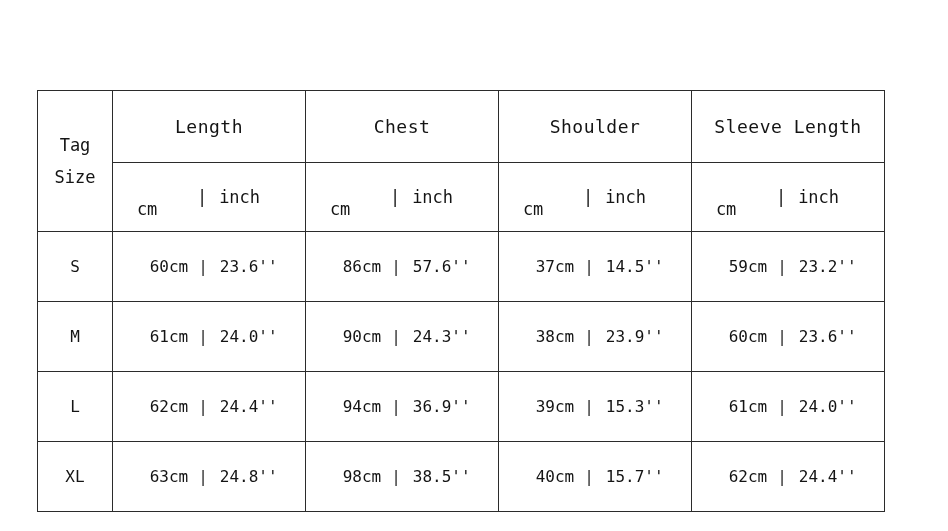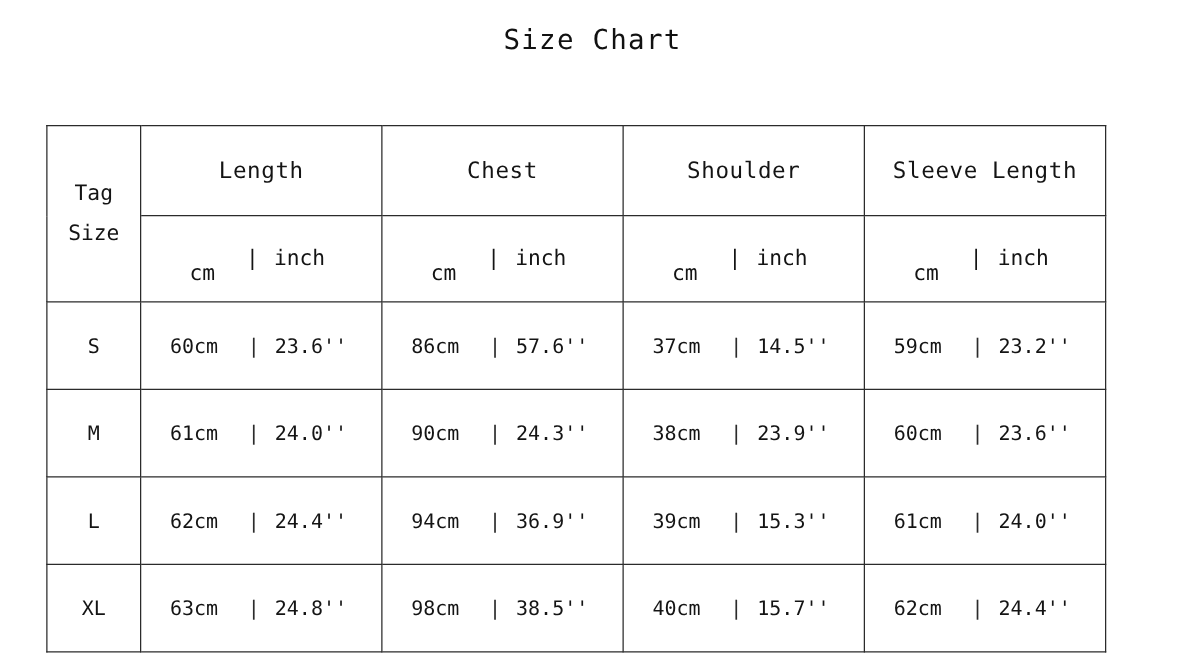--- a/index.html
+++ b/index.html
@@ -27,21 +27,21 @@
     left: 0;
     width: 948px;
     text-align: center;
     font-size: 22px;
     letter-spacing: 1px;
     font-family: "DejaVu Sans Mono", monospace;
     color: #111;
   }
   table.size-table {
     position: absolute;
-    top: 100px;
+    top: 90px;
     left: 37px;
     width: 790px;
     border-collapse: collapse;
     table-layout: fixed;
   }
   table.size-table td,
   table.size-table th {
     border: 1px solid #2b2b2b;
     text-align: center;
     vertical-align: middle;
@@ -80,20 +80,21 @@
   .measure {
     display: flex;
     align-items: center;
     justify-content: center;
     gap: 0;
     white-space: nowrap;
   }
   .measure .val-cm {
     display: inline-block;
     min-width: 66px;
+    text-align: right;
     padding-right: 10px;
   }
   .measure .sep {
     display: inline-block;
     color: #2b2b2b;
   }
   .measure .val-in {
     display: inline-block;
     min-width: 76px;
     text-align: left;
@@ -101,40 +102,39 @@
   }
   .units {
     display: flex;
     align-items: center;
     justify-content: center;
     white-space: nowrap;
   }
   .units .u-cm {
     display: inline-block;
     min-width: 50px;
-    text-align: center;
+    text-align: left;
     padding-right: 10px;
     margin-top: 24px;
   }
   .units .u-sep {
     display: inline-block;
   }
   .units .u-in {
     display: inline-block;
     min-width: 62px;
     text-align: left;
     padding-left: 12px;
   }
 </style>
 </head>
 <body>
 
 <div class="page">
 
-  <div class="chart-title">Size Chart</div>
 
   <table class="size-table">
     <colgroup>
       <col class="col-tag">
       <col class="col-m">
       <col class="col-m">
       <col class="col-m">
       <col class="col-m">
     </colgroup>
     <tbody>

